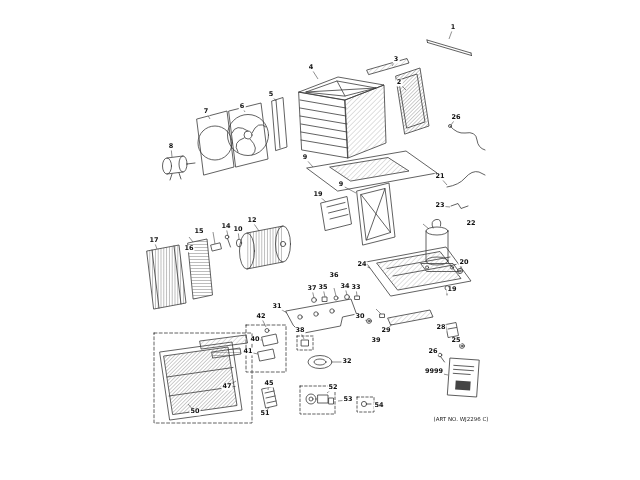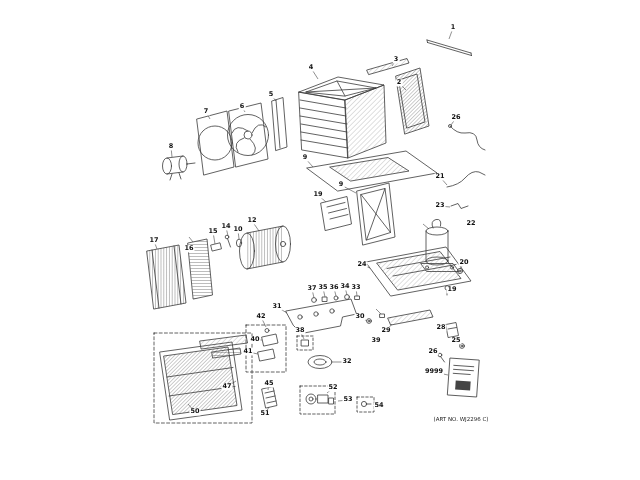--- a/index.html
+++ b/index.html
@@ -344,30 +344,30 @@
       <span class="callout" style="left: 456px; top: 118px;">26</span>
       <span class="callout" style="left: 305px; top: 158px;">9</span>
       <span class="callout" style="left: 341px; top: 185px;">9</span>
       <span class="callout" style="left: 318px; top: 195px;">19</span>
       <span class="callout" style="left: 440px; top: 177px;">21</span>
       <span class="callout" style="left: 440px; top: 206px;">23</span>
       <span class="callout" style="left: 423px; top: 224px; margin-left: 48px;">22</span>
       <span class="callout" style="left: 252px; top: 221px;">12</span>
       <span class="callout" style="left: 238px; top: 230px;">10</span>
       <span class="callout" style="left: 226px; top: 227px;">14</span>
-      <span class="callout" style="left: 213px; top: 232px;">15</span>
+      <span class="callout" style="left: 199px; top: 232px;">15</span>
       <span class="callout" style="left: 189px; top: 237px; margin-top: 12px;">16</span>
       <span class="callout" style="left: 154px; top: 241px;">17</span>
       <span class="callout" style="left: 362px; top: 265px;">24</span>
       <span class="callout" style="left: 464px; top: 263px;">20</span>
       <span class="callout" style="left: 452px; top: 290px;">19</span>
       <span class="callout" style="left: 277px; top: 307px;">31</span>
       <span class="callout" style="left: 312px; top: 289px;">37</span>
       <span class="callout" style="left: 323px; top: 288px;">35</span>
-      <span class="callout" style="left: 334px; top: 288px;">36</span>
+      <span class="callout" style="left: 334px; top: 276px;">36</span>
       <span class="callout" style="left: 345px; top: 287px;">34</span>
       <span class="callout" style="left: 356px; top: 288px;">33</span>
       <span class="callout" style="left: 360px; top: 317px;">30</span>
       <span class="callout" style="left: 376px; top: 309px; margin-top: 32px;">39</span>
       <span class="callout" style="left: 300px; top: 331px;">38</span>
       <span class="callout" style="left: 261px; top: 317px;">42</span>
       <span class="callout" style="left: 255px; top: 340px; text-align: right;">40</span>
       <span class="callout" style="left: 248px; top: 352px;">41</span>
       <span class="callout" style="left: 386px; top: 331px;">29</span>
       <span class="callout" style="left: 441px; top: 328px;">28</span>

